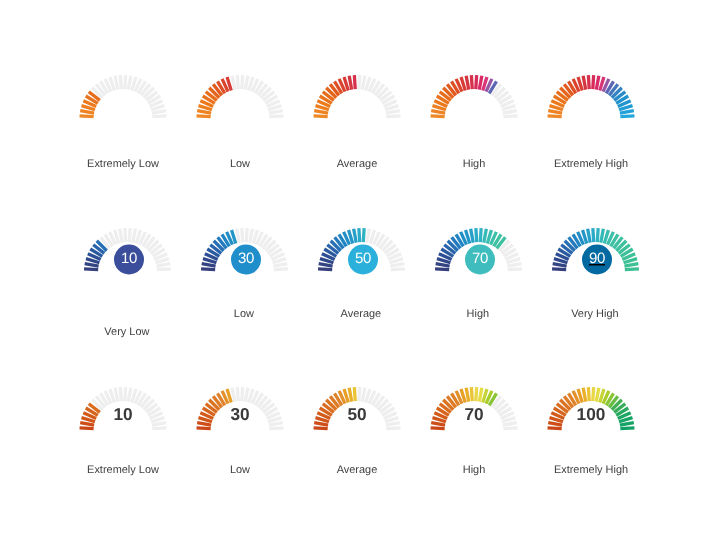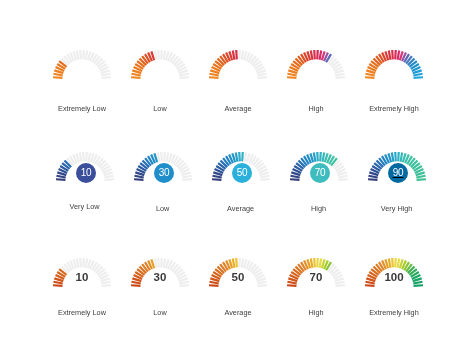--- a/index.html
+++ b/index.html
@@ -200,21 +200,21 @@
             <path d="M46.64 17.92L53.28 11.27L51.73 9.72L45.08 16.36Z" fill="#eeeeee"></path>
             <path d="M48.11 19.78L55.51 13.98L54.15 12.25L46.75 18.05Z" fill="#eeeeee"></path>
             <path d="M49.34 21.80L57.39 16.94L56.25 15.06L48.20 19.92Z" fill="#eeeeee"></path>
             <path d="M50.32 23.96L58.90 20.10L57.99 18.09L49.42 21.95Z" fill="#eeeeee"></path>
             <path d="M51.04 26.22L60.01 23.42L59.36 21.32L50.39 24.12Z" fill="#eeeeee"></path>
             <path d="M51.48 28.55L60.72 26.85L60.33 24.69L51.08 26.39Z" fill="#eeeeee"></path>
             <path d="M51.63 30.91L61.01 30.35L60.88 28.15L51.50 28.72Z" fill="#eeeeee"></path>
           </svg><div class="badge" style="background: rgb(58, 78, 156);">
             <span>10</span>
           </div></div>
-        <div class="lbl" style="top: 40px;">Very Low</div>
+        <div class="lbl" style="top: 54px;">Very Low</div>
       </div>
       <div class="cell" style="left: 130.6px; top: 149.6px; width: 64px;">
         <div class="gauge" style="width: 64px; height: 36px;"><svg width="64" height="36" viewBox="0 0 64 36">
             <path d="M12.50 28.72L3.12 28.15L2.99 30.35L12.37 30.91Z" fill="#35407c"></path>
             <path d="M12.92 26.39L3.67 24.69L3.28 26.85L12.52 28.55Z" fill="#334483"></path>
             <path d="M13.61 24.12L4.64 21.32L3.99 23.42L12.96 26.22Z" fill="#30488a"></path>
             <path d="M14.58 21.95L6.01 18.09L5.10 20.10L13.68 23.96Z" fill="#2e4f94"></path>
             <path d="M15.80 19.92L7.75 15.06L6.61 16.94L14.66 21.80Z" fill="#2c5a9f"></path>
             <path d="M17.25 18.05L9.85 12.25L8.49 13.98L15.89 19.78Z" fill="#2a64ab"></path>
             <path d="M18.92 16.36L12.27 9.72L10.72 11.27L17.36 17.92Z" fill="#276fb4"></path>

